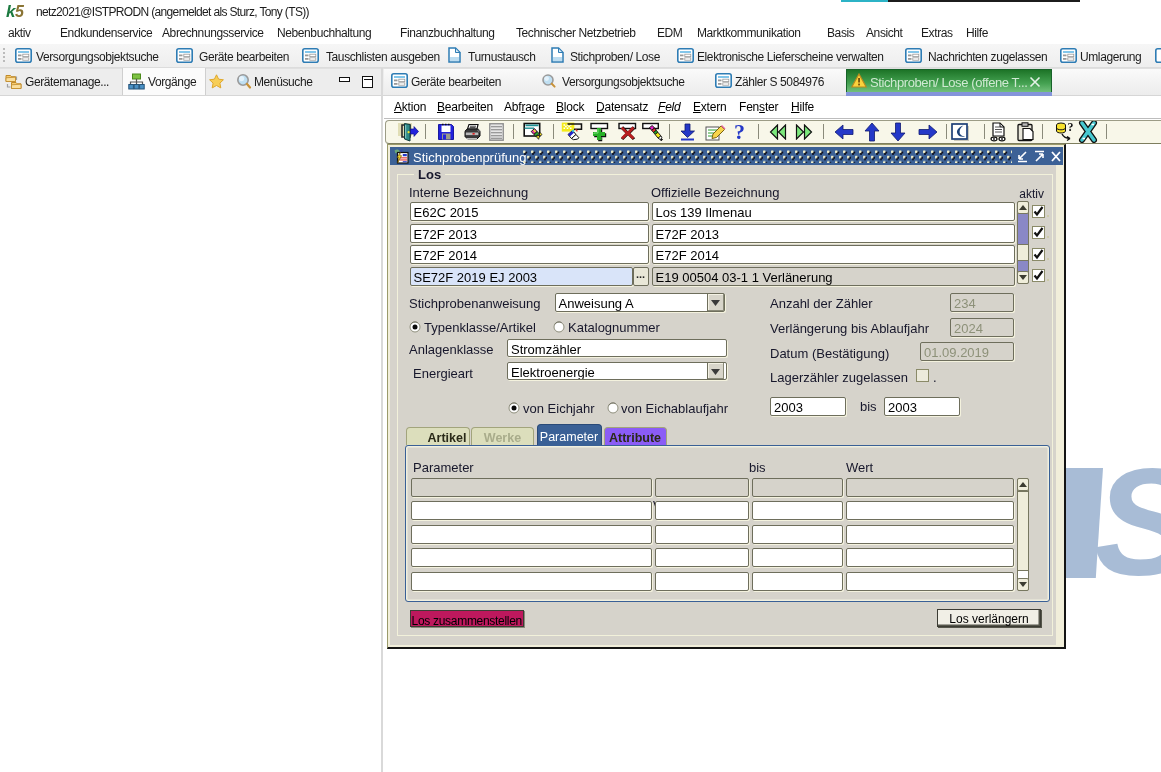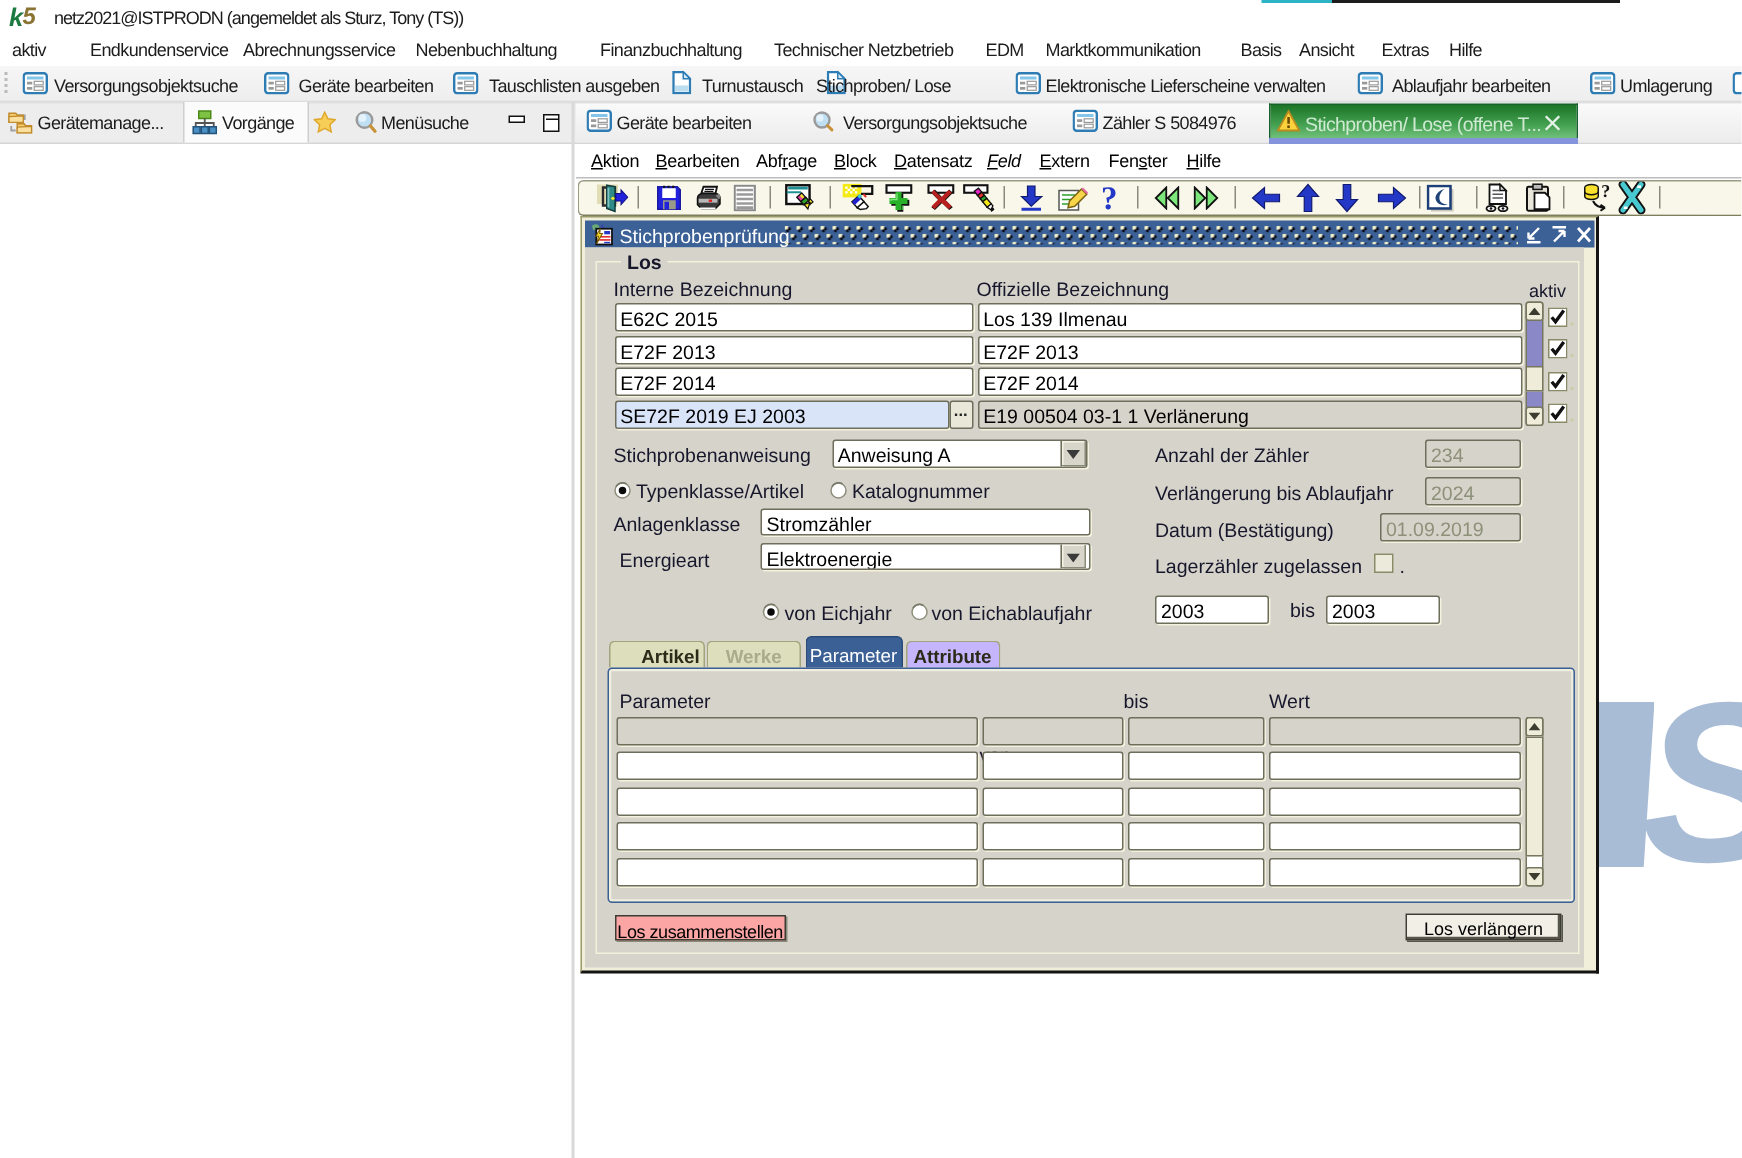--- a/index.html
+++ b/index.html
@@ -74,39 +74,39 @@
     <path d="M1 1 h6.5 l4.5 4.5 V15 H1 Z" fill="#fff" stroke="#2e7cb4" stroke-width="1.5"></path>
     <path d="M7.5 1 l4.5 4.5 H7.5 Z" fill="#d6eaf7" stroke="#2e7cb4" stroke-width="1"></path>
     <rect x="2" y="10" width="9" height="4" fill="#bcdcf0"></rect>
   </svg>
 <div class="etx" style="left:468px;top:50px;">Turnustausch</div>
 <svg class="abs" style="left:551px;top:47px" width="13" height="16" viewBox="0 0 13 16">
     <path d="M1 1 h6.5 l4.5 4.5 V15 H1 Z" fill="#fff" stroke="#2e7cb4" stroke-width="1.5"></path>
     <path d="M7.5 1 l4.5 4.5 H7.5 Z" fill="#d6eaf7" stroke="#2e7cb4" stroke-width="1"></path>
     <rect x="2" y="10" width="9" height="4" fill="#bcdcf0"></rect>
   </svg>
-<div class="etx" style="left:544px;top:50px;">Stichproben/ Lose</div>
+<div class="etx" style="left:570px;top:50px;">Stichproben/ Lose</div>
 <svg class="abs" style="left:677px;top:48px" width="17" height="15" viewBox="0 0 17 15">
     <rect x="0.8" y="0.8" width="15.4" height="13.4" rx="2" fill="#fff" stroke="#2e7cb4" stroke-width="1.6"></rect>
     <rect x="3" y="3" width="11" height="2" fill="#83c6ea"></rect>
     <rect x="3" y="6.5" width="3.5" height="1.8" fill="#999"></rect>
     <rect x="7.8" y="6.2" width="6" height="2.4" fill="#fff" stroke="#999" stroke-width="0.8"></rect>
     <rect x="3" y="10" width="3.5" height="1.8" fill="#999"></rect>
     <rect x="7.8" y="9.8" width="6" height="2.4" fill="#fff" stroke="#999" stroke-width="0.8"></rect>
   </svg>
 <div class="etx" style="left:697px;top:50px;">Elektronische Lieferscheine verwalten</div>
 <svg class="abs" style="left:905px;top:48px" width="17" height="15" viewBox="0 0 17 15">
     <rect x="0.8" y="0.8" width="15.4" height="13.4" rx="2" fill="#fff" stroke="#2e7cb4" stroke-width="1.6"></rect>
     <rect x="3" y="3" width="11" height="2" fill="#83c6ea"></rect>
     <rect x="3" y="6.5" width="3.5" height="1.8" fill="#999"></rect>
     <rect x="7.8" y="6.2" width="6" height="2.4" fill="#fff" stroke="#999" stroke-width="0.8"></rect>
     <rect x="3" y="10" width="3.5" height="1.8" fill="#999"></rect>
     <rect x="7.8" y="9.8" width="6" height="2.4" fill="#fff" stroke="#999" stroke-width="0.8"></rect>
   </svg>
-<div class="etx" style="left:928px;top:50px;">Ablaufjahr bearbeiten</div>
+<div class="etx" style="left:928px;top:50px;">Nachrichten zugelassen</div>
 <svg class="abs" style="left:1060px;top:48px" width="17" height="15" viewBox="0 0 17 15">
     <rect x="0.8" y="0.8" width="15.4" height="13.4" rx="2" fill="#fff" stroke="#2e7cb4" stroke-width="1.6"></rect>
     <rect x="3" y="3" width="11" height="2" fill="#83c6ea"></rect>
     <rect x="3" y="6.5" width="3.5" height="1.8" fill="#999"></rect>
     <rect x="7.8" y="6.2" width="6" height="2.4" fill="#fff" stroke="#999" stroke-width="0.8"></rect>
     <rect x="3" y="10" width="3.5" height="1.8" fill="#999"></rect>
     <rect x="7.8" y="9.8" width="6" height="2.4" fill="#fff" stroke="#999" stroke-width="0.8"></rect>
   </svg>
 <div class="etx" style="left:1080px;top:50px;">Umlagerung</div>
 <svg class="abs" style="left:1155px;top:48px" width="6" height="15" viewBox="0 0 6 15">
@@ -476,21 +476,21 @@
 <div class="flb" style="left:770px;top:370px;">Lagerzähler zugelassen</div>
 <div class="abs" style="left:916px;top:369px;width:13px;height:13px;background:#eceadb;border:1px solid #8a8a68;"></div>
 <div class="flb" style="left:933px;top:370px;">.</div>
 <div class="fld" style="left:770px;top:396.5px;width:76px;height:19.5px;">2003</div>
 <div class="flb" style="left:860px;top:399px;">bis</div>
 <div class="fld" style="left:884px;top:396.5px;width:76px;height:19.5px;">2003</div>
 
 <div class="abs" style="left:405.5px;top:426.5px;width:64px;height:18.5px;background:#dcdebc;border:1px solid #a2a47c;border-bottom:none;border-radius:4px 4px 0 0;text-align:center;font-size:12.5px;font-weight:bold;color:#2a2a18;padding-top:3px;padding-left:19px;">Artikel</div>
 <div class="abs" style="left:471px;top:426.5px;width:63px;height:18.5px;background:#dcdebc;border:1px solid #a2a47c;border-bottom:none;border-radius:4px 4px 0 0;text-align:center;font-size:12.5px;font-weight:bold;color:#a9ac8b;padding-top:3px;">Werke</div>
 <div class="abs" style="left:536.5px;top:423.8px;width:65px;height:21.2px;background:#3a6096;border:1px solid #2a4a78;border-bottom:none;border-radius:4px 4px 0 0;text-align:center;font-size:12.5px;color:#fff;padding-top:5px;">Parameter</div>
-<div class="abs" style="left:603.5px;top:426.5px;width:63px;height:18.5px;background:#c4b5fd;border:1px solid #a2a47c;border-bottom:none;border-radius:4px 4px 0 0;text-align:center;font-size:12.5px;font-weight:bold;color:#2a2a18;padding-top:3px;">Attribute</div>
+<div class="abs" style="left:603.5px;top:426.5px;width:63px;height:18.5px;background:#8b5cf6;border:1px solid #a2a47c;border-bottom:none;border-radius:4px 4px 0 0;text-align:center;font-size:12.5px;font-weight:bold;color:#2a2a18;padding-top:3px;">Attribute</div>
 
 <div class="abs" style="left:404.5px;top:445px;width:645px;height:156.5px;border:1.5px solid #3a6096;border-radius:3px;box-shadow:inset 0 0 0 1.5px #f0efdf;"></div>
 <div class="flb" style="left:413px;top:460px;">Parameter</div>
 <div class="flb" style="left:653px;top:460px;margin-top:36px;">von</div>
 <div class="flb" style="left:749px;top:460px;">bis</div>
 <div class="flb" style="left:846px;top:460px;">Wert</div>
 
 <div class="fld dis" style="left:411px;top:477.5px;width:241px;height:19px;"></div>
 <div class="fld dis" style="left:655px;top:477.5px;width:94px;height:19px;"></div>
 <div class="fld dis" style="left:752px;top:477.5px;width:91px;height:19px;"></div>
@@ -516,14 +516,14 @@
 <div class="abs" style="left:1017px;top:477.5px;width:12px;height:13px;background:#efedda;border:1px solid #77775f;border-radius:2px;"></div>
 <svg class="abs" style="left:1019px;top:481.5px" width="8" height="5" viewBox="0 0 8 5">
     <path d="M4 0 L8 5 H0 Z" fill="#3c3c30"></path>
   </svg>
 <div class="abs" style="left:1017px;top:490.5px;width:12px;height:80px;background:#efedda;border:1px solid #77775f;"></div>
 <div class="abs" style="left:1017px;top:577.5px;width:12px;height:13px;background:#efedda;border:1px solid #77775f;border-radius:2px;"></div>
 <svg class="abs" style="left:1019px;top:581.5px" width="8" height="5" viewBox="0 0 8 5">
     <path d="M4 5 L8 0 H0 Z" fill="#3c3c30"></path>
   </svg>
 
-<div class="abs" style="left:410px;top:609.5px;width:113.5px;height:17.5px;background:#fca5a5;border:1px solid #3c3c34;box-shadow:1px 1px 0 #8a8a7a;font-size:12px;letter-spacing:-0.3px;color:#000;text-align:center;padding-top:3px;white-space:nowrap;">Los zusammenstellen</div>
+<div class="abs" style="left:410px;top:609.5px;width:113.5px;height:17.5px;background:#be185d;border:1px solid #3c3c34;box-shadow:1px 1px 0 #8a8a7a;font-size:12px;letter-spacing:-0.3px;color:#000;text-align:center;padding-top:3px;white-space:nowrap;">Los zusammenstellen</div>
 <div class="abs" style="left:937px;top:608.5px;width:104px;height:18px;background:#f1efe6;border:1px solid #3c3c34;box-shadow:inset -1.5px -1.5px 0 #55554a, 1px 1px 0 #55554a;font-size:12px;color:#000;text-align:center;padding-top:2.5px;white-space:nowrap;">Los verlängern</div>
 
 </body></html>

